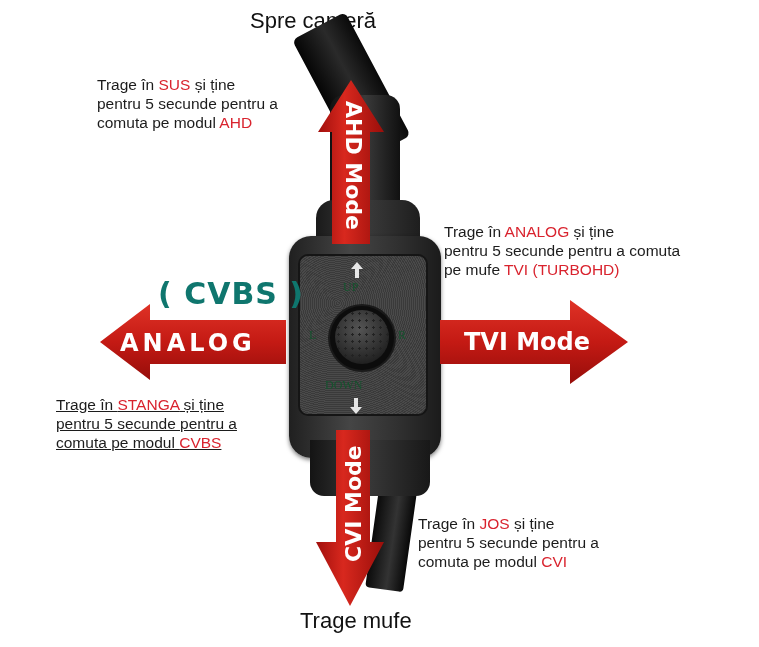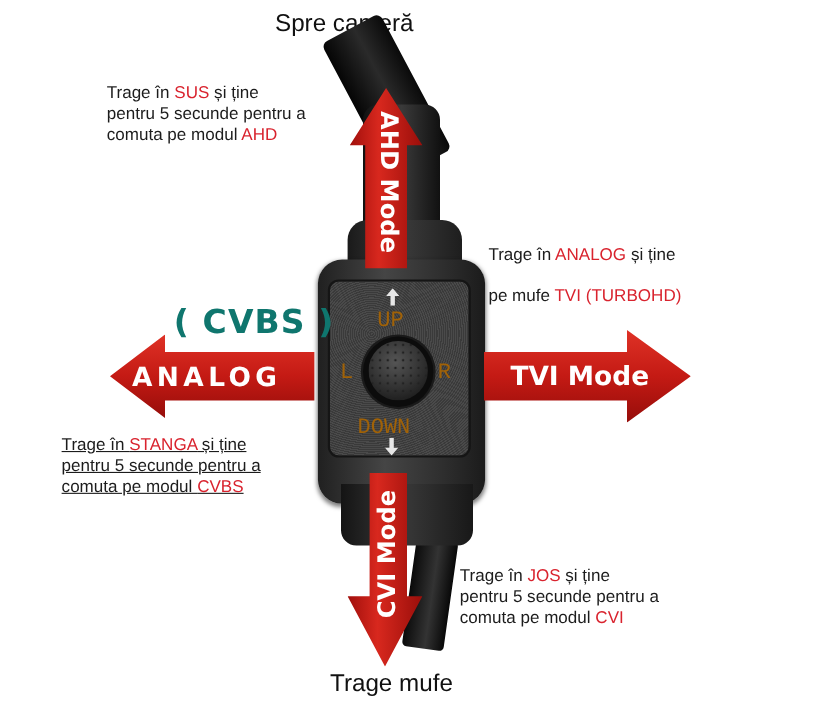--- a/index.html
+++ b/index.html
@@ -21,21 +21,21 @@
     .housing { left: 289px; top: 236px; width: 152px; height: 222px; background: linear-gradient(90deg,#202020,#454545 40%,#2e2e2e 75%,#1b1b1b); border-radius: 22px; box-shadow: 0 2px 4px rgba(0,0,0,.5); }
     .panel { left: 298px; top: 254px; width: 130px; height: 162px; border: 2px solid #151515; border-radius: 10px; background: repeating-radial-gradient(circle at 30% 30%, #4a4a4a 0 1px, #3a3a3a 1px 2px); }
     .neck-bottom { left: 310px; top: 440px; width: 120px; height: 56px; background: linear-gradient(90deg,#141414,#3a3a3a 45%,#181818); border-radius: 0 0 14px 14px; }
 
     .knob { left: 330px; top: 306px; width: 64px; height: 64px; border-radius: 50%; background: #0c0c0c; box-shadow: 0 0 0 2px #1a1a1a; }
     .knob-inner { left: 335px; top: 310px; width: 54px; height: 54px; border-radius: 50%;
       background: radial-gradient(circle at 45% 35%, #5a5a5a 0, #3a3a3a 45%, #1c1c1c 80%);
       background-image: radial-gradient(circle, #222 1.3px, transparent 1.4px), radial-gradient(circle at 45% 35%, #555 0, #333 50%, #1a1a1a 85%);
       background-size: 7px 7px, 100% 100%; }
 
-    .jlabel { color: #a16207; font-size: 20px; font-family: Liberation Mono, monospace; }
+    .jlabel { color: #14532d; font-size: 12px; font-family: Liberation Serif, serif; }
     .arrow-text { color: #fff; font-family: "DejaVu Sans", sans-serif; font-weight: bold; white-space: nowrap; }
 
     .cvbs { left: 158px; top: 276px; font-size: 30px; font-weight: bold; font-family: "DejaVu Sans", sans-serif; color: #0f766e; letter-spacing: 1px; }
   </style>
 </head>
 <body>
 
 <div class="abs label-big" style="left:250px; top:8px;">Spre cameră</div>
 <div class="abs label-big" style="left:300px; top:608px;">Trage mufe</div>
 
@@ -97,21 +97,21 @@
 <div class="abs cvbs">( CVBS )</div>
 
 <div class="abs instr" style="left:97px; top:75px; width:200px;">
   <span>Trage în </span><span class="hl">SUS</span><span> și ține</span><br>
   <span>pentru 5 secunde pentru a</span><br>
   <span>comuta pe modul </span><span class="hl">AHD</span>
 </div>
 
 <div class="abs instr" style="left:444px; top:222px; width:310px;">
   <span>Trage în </span><span class="hl">ANALOG</span><span> și ține</span><br>
-  <br>
+  <span>pentru 5 secunde pentru a comuta</span><br>
   <span>pe mufe </span><span class="hl">TVI (TURBOHD)</span>
 </div>
 
 <div class="abs instr" style="left:56px; top:395px; width:230px;text-decoration:underline;">
   <span>Trage în </span><span class="hl">STANGA</span><span> și ține</span><br>
   <span>pentru 5 secunde pentru a</span><br>
   <span>comuta pe modul </span><span class="hl">CVBS</span>
 </div>
 
 <div class="abs instr" style="left:418px; top:514px; width:240px;">

